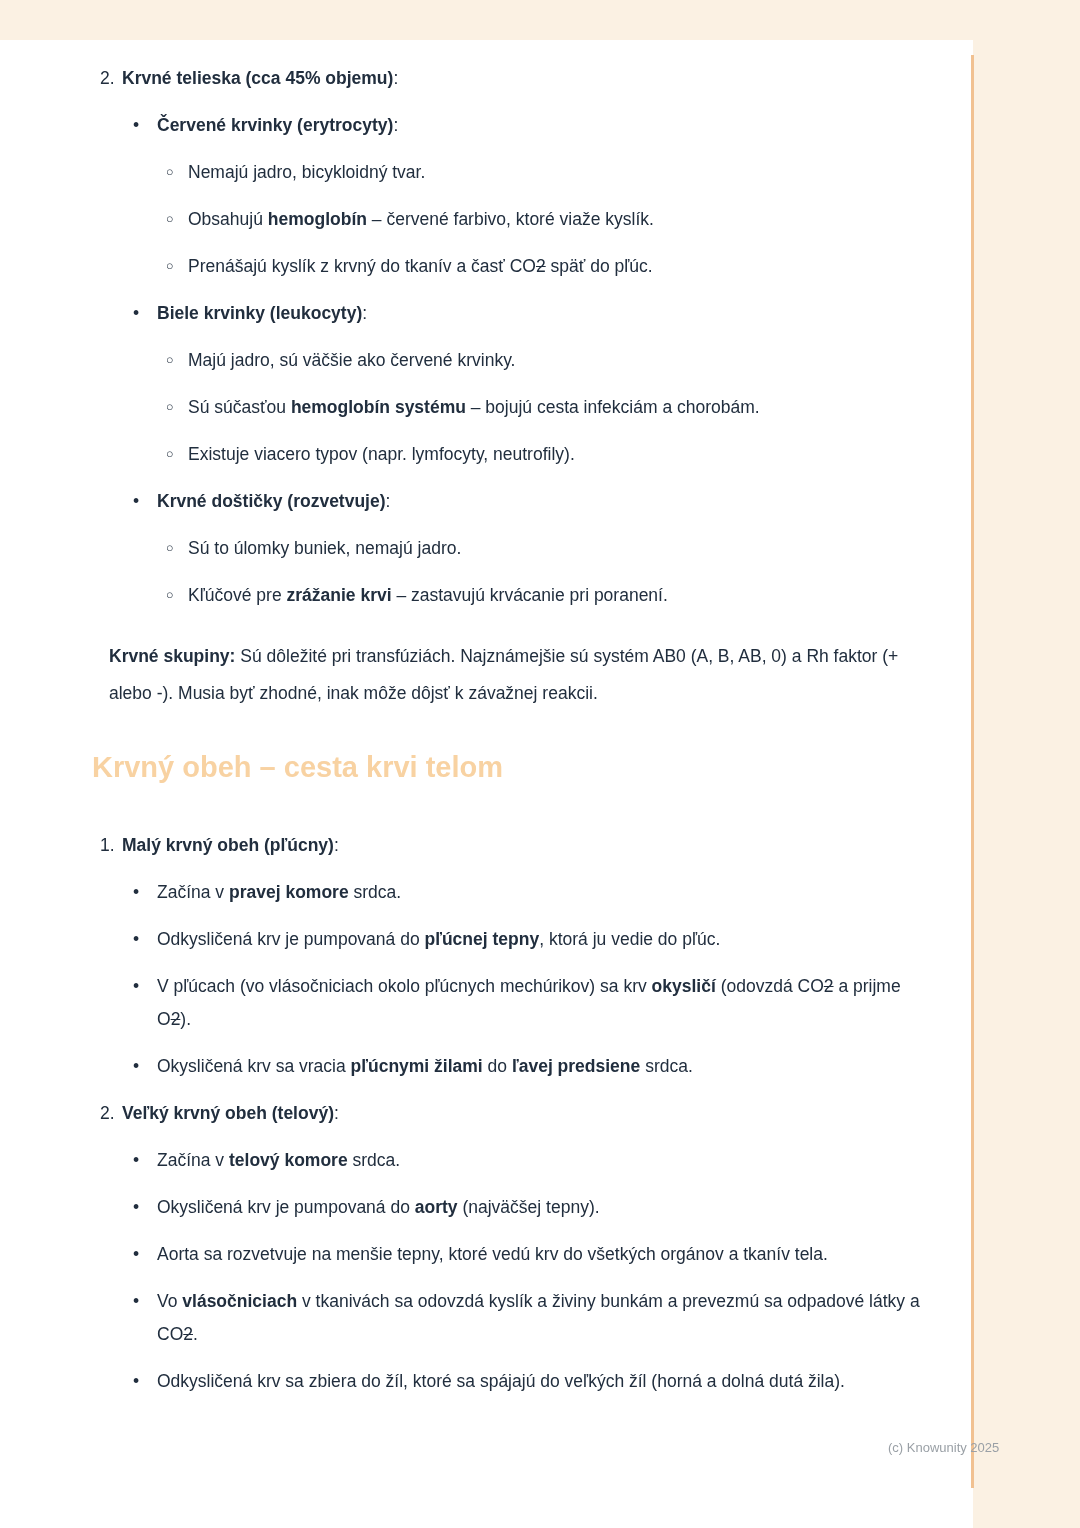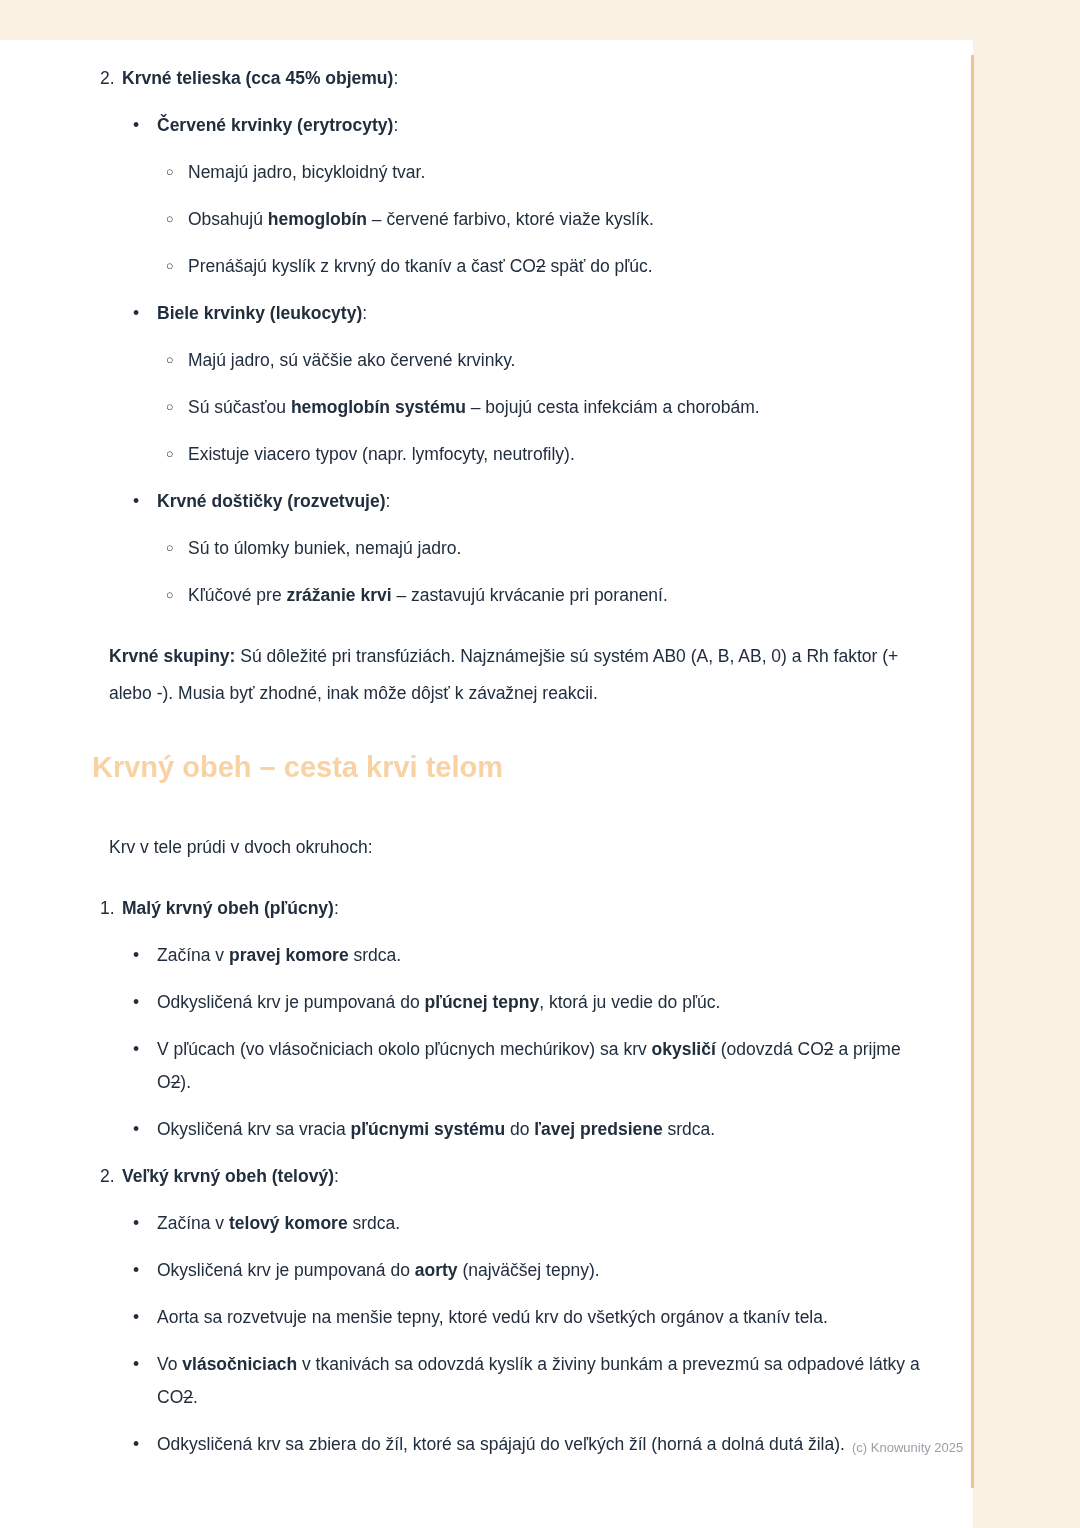--- a/index.html
+++ b/index.html
@@ -49,21 +49,21 @@
   .para { margin: 26px 0 26px 17px; line-height: 36.5px; }
   .section-heading {
     font-size: 29px;
     line-height: 36px;
     color: #f8d2a2;
     font-weight: 700;
     margin: 38px 0 44px 0;
   }
   .watermark {
     position: absolute;
-    left: 852px; top: 1440px;
+    left: 888px; top: 1440px;
     font-size: 13px;
     color: #9aa0a6;
     z-index: 2;
     white-space: nowrap;
   }
 </style>
 </head>
 <body>
 
 <div class="page-wrap">
@@ -112,40 +112,39 @@
         <div class="row b2">
           <span class="marker">○</span>
           <span class="content"><span>Sú to úlomky buniek, nemajú jadro.</span></span>
         </div>
         <div class="row b2">
           <span class="marker">○</span>
           <span class="content"><span>Kľúčové pre </span><span class="bold">zrážanie krvi</span><span> – zastavujú krvácanie pri poranení.</span></span>
         </div>
         <p class="para"><span class="bold">Krvné skupiny:</span><span> Sú dôležité pri transfúziách. Najznámejšie sú systém AB0 (A, B, AB, 0) a Rh faktor (+ alebo -). Musia byť zhodné, inak môže dôjsť k závažnej reakcii.</span></p>
         <h1 class="section-heading">Krvný obeh – cesta krvi telom</h1>
-        <p class="para"><span>Krv v tele prúdi v dvoch okruhoch:</span></p>
         <div class="row num">
           <span class="marker">1.</span>
           <span class="content"><span class="bold">Malý krvný obeh (pľúcny)</span><span>:</span></span>
         </div>
         <div class="row b1">
           <span class="marker">•</span>
           <span class="content"><span>Začína v </span><span class="bold">pravej komore</span><span> srdca.</span></span>
         </div>
         <div class="row b1">
           <span class="marker">•</span>
           <span class="content"><span>Odkysličená krv je pumpovaná do </span><span class="bold">pľúcnej tepny</span><span>, ktorá ju vedie do pľúc.</span></span>
         </div>
         <div class="row b1">
           <span class="marker">•</span>
           <span class="content"><span>V pľúcach (vo vlásočniciach okolo pľúcnych mechúrikov) sa krv </span><span class="bold">okysličí</span><span> (odovzdá CO</span><span class="strike">2</span><span> a prijme O</span><span class="strike">2</span><span>).</span></span>
         </div>
         <div class="row b1">
           <span class="marker">•</span>
-          <span class="content"><span>Okysličená krv sa vracia </span><span class="bold">pľúcnymi systému</span><span> do </span><span class="bold">ľavej predsiene</span><span> srdca.</span></span>
+          <span class="content"><span>Okysličená krv sa vracia </span><span class="bold">pľúcnymi žilami</span><span> do </span><span class="bold">ľavej predsiene</span><span> srdca.</span></span>
         </div>
         <div class="row num">
           <span class="marker">2.</span>
           <span class="content"><span class="bold">Veľký krvný obeh (telový)</span><span>:</span></span>
         </div>
         <div class="row b1">
           <span class="marker">•</span>
           <span class="content"><span>Začína v </span><span class="bold">telový komore</span><span> srdca.</span></span>
         </div>
         <div class="row b1">

